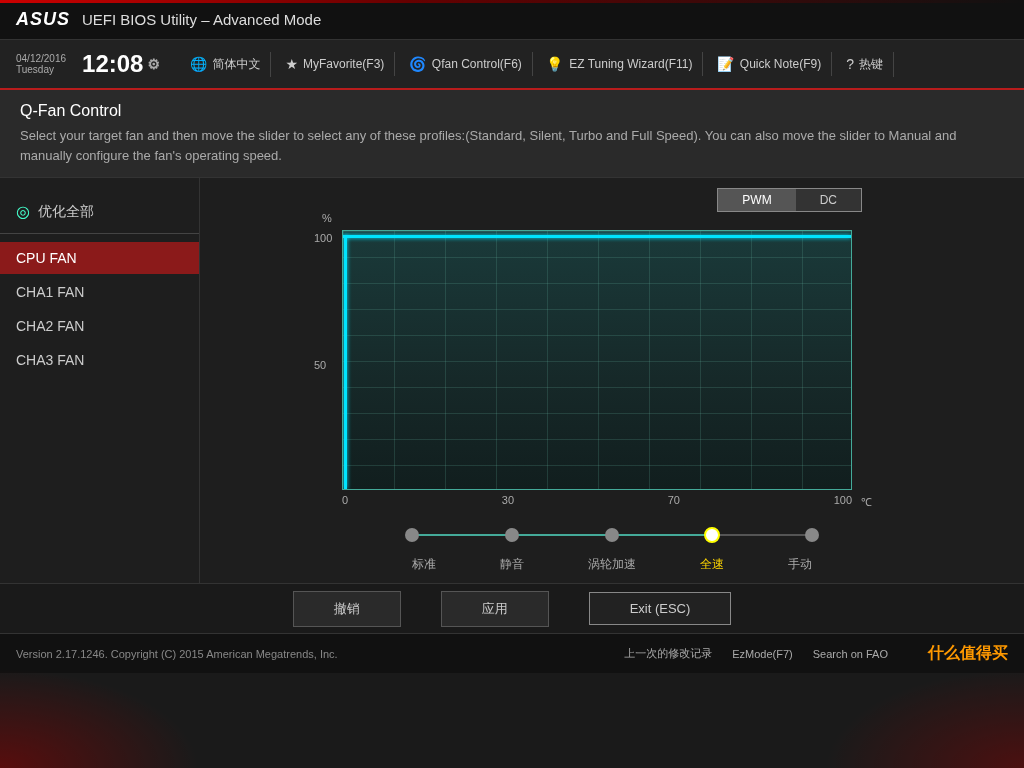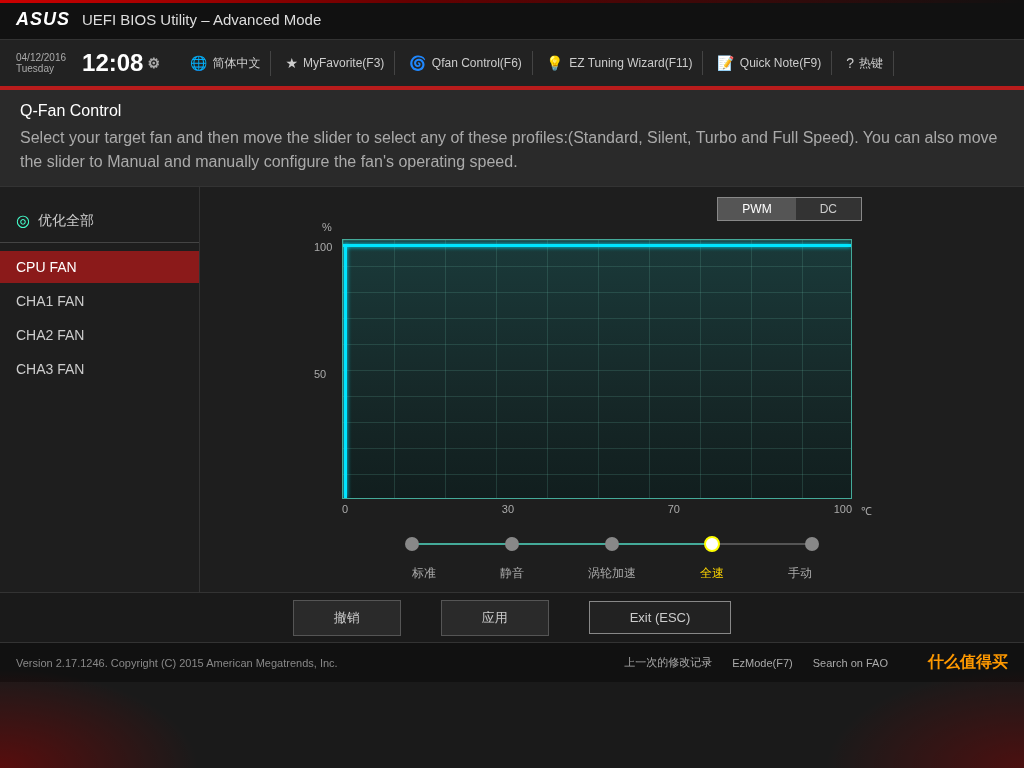--- a/index.html
+++ b/index.html
@@ -43,21 +43,21 @@
       background: linear-gradient(90deg, #c00 0%, #600 40%, transparent 100%);
     }
 
     
     .toolbar {
       background: #222;
       height: 50px;
       display: flex;
       align-items: center;
       padding: 0 16px;
-      border-bottom: 4px solid #b91c1c;
+      border-bottom: 2px solid #b91c1c;
       gap: 20px;
     }
     .datetime {
       display: flex;
       flex-direction: column;
       font-size: 10px;
       color: #aaa;
       margin-right: 8px;
     }
     .time-display {
@@ -92,21 +92,21 @@
       background: #2a2a2a;
       padding: 12px 20px;
       border-bottom: 1px solid #333;
     }
     .qfan-title {
       font-size: 16px;
       color: #fff;
       margin-bottom: 6px;
     }
     .qfan-text {
-      font-size: 16px;
+      font-size: 13px;
       color: #aaa;
       line-height: 1.5;
     }
 
     
     .content-area {
       display: flex;
       flex: 1;
       background: #1e1e1e;
     }

